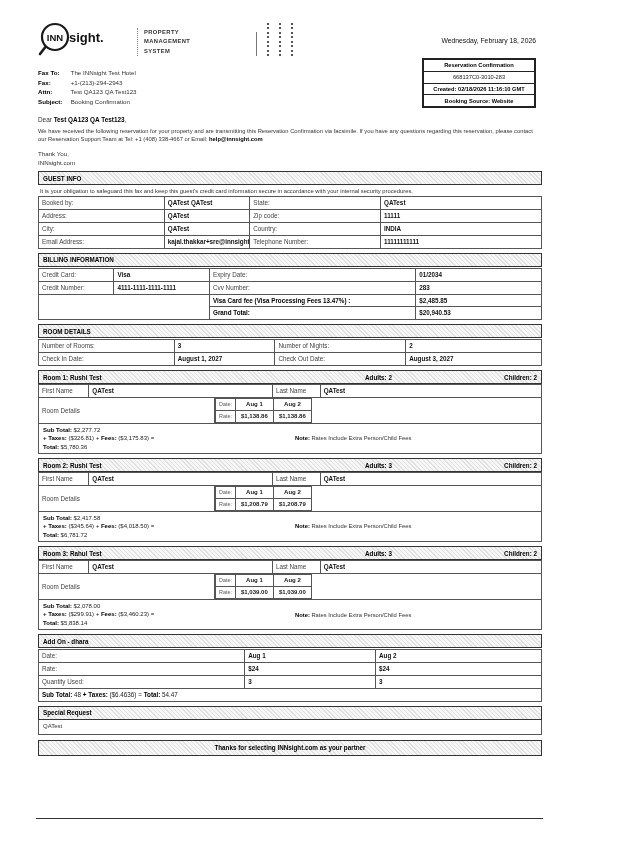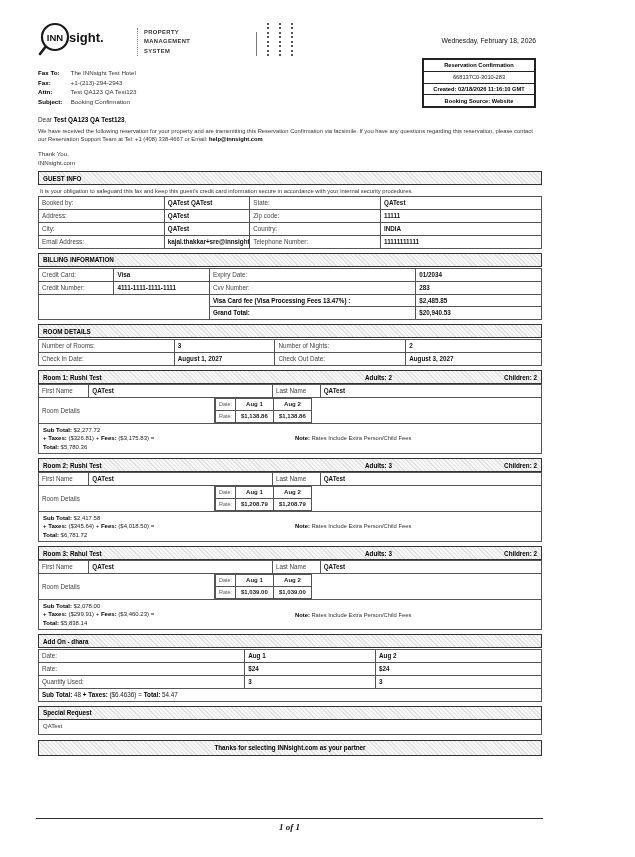--- a/index.html
+++ b/index.html
@@ -412,16 +412,15 @@
   </tbody>
     </table>
 
   <div class="bar">Special Request</div>
   <div class="sr-box">QATest</div>
 
   <div class="bar banner">Thanks for selecting INNsight.com as your partner</div>
 
   <div class="footer">
     <div class="footer-line"></div>
-    <div class="page-num">1 of 1</div>
   </div>
 
 </div>
 
 </body></html>

